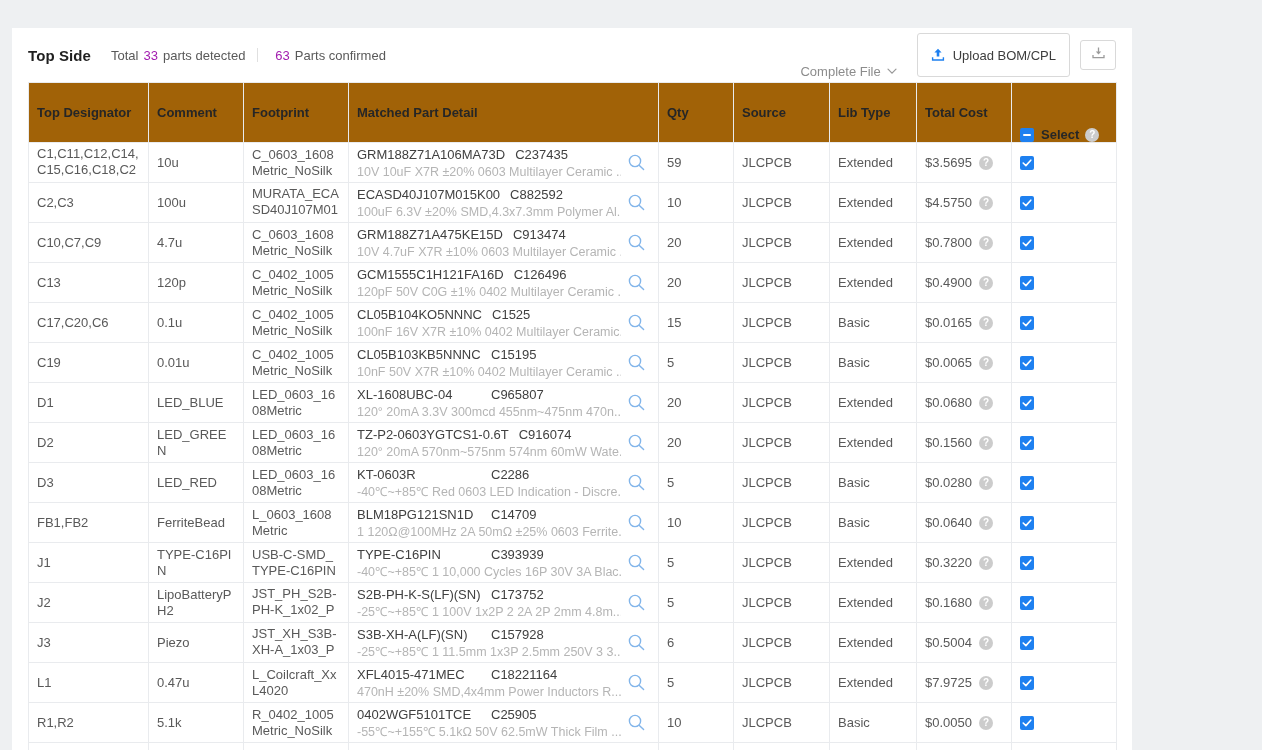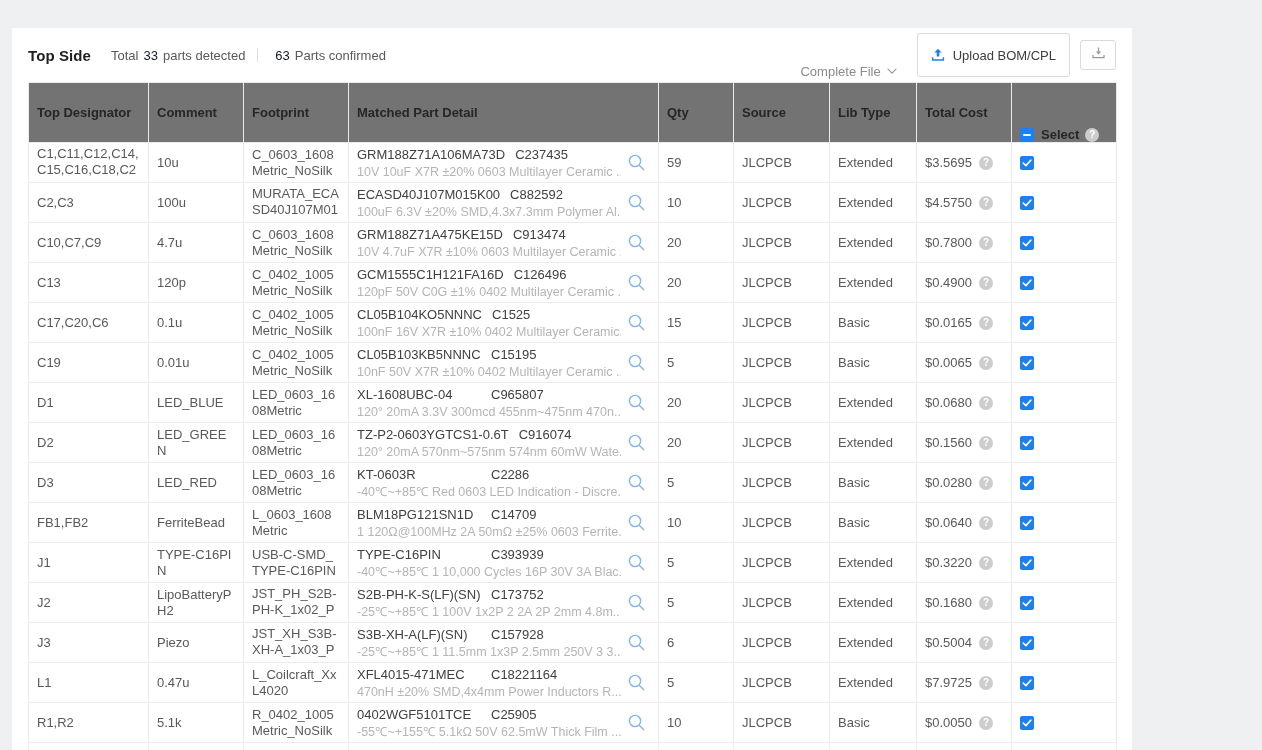--- a/index.html
+++ b/index.html
@@ -10,21 +10,21 @@
     -webkit-font-smoothing:antialiased;
   }
   .card{
     position:absolute;left:12px;top:28px;width:1120px;height:740px;
     background:#ffffff;overflow:hidden;
   }
   
   .card-header{height:54px;display:flex;align-items:center;padding:0 16px;}
   .page-title{font-size:15px;font-weight:bold;color:#1f1f1f;margin-right:20px;letter-spacing:.1px;}
   .stats{display:flex;align-items:center;font-size:13px;color:#595959;}
-  .stats .num{color:#0f172a;margin:0 5px;}
+  .stats .num{color:#a21caf;margin:0 5px;}
   .stats .lbl{color:#595959;}
   .stats .v-divider{width:1px;height:14px;background:#e0e0e0;margin:0 12px;}
   .flex-spacer{flex:1;}
   .dropdown{display:flex;align-items:center;font-size:13px;color:#8c8c8c;margin-right:20px;cursor:pointer;margin-top:32px;}
   .dropdown .chev{margin-left:6px;display:inline-flex;}
   .upload-btn{
     height:44px;border:1px solid #d9d9d9;border-radius:3px;background:#fff;
     display:flex;align-items:center;padding:0 13px;font-size:13px;color:#3d3d3d;cursor:pointer;
   }
   .upload-btn .ic{display:inline-flex;margin-right:8px;}
@@ -35,21 +35,21 @@
   
   table{border-collapse:collapse;table-layout:fixed;margin:0 16px;width:1088px;}
   td,th{box-sizing:border-box;}
   .group-row td{
     height:30px;font-size:14px;color:#333;text-align:center;font-weight:normal;
     border:none;
   }
   .group-left{background:#f7f8fa;}
   .group-right{background:#e3f0fc;}
   thead th{
-    height:32px;border:1px solid #e9ebee;background:#737373;
+    height:32px;border:1px solid #e9ebee;background:#a16207;
     font-size:13px;font-weight:bold;color:#262626;text-align:left;
     padding:0 8px;white-space:nowrap;overflow:hidden;
   }
   tbody td{
     height:40px;border:1px solid #e9ebee;background:#fff;
     font-size:13px;color:#595959;padding:0 8px;vertical-align:middle;
     overflow:hidden;
   }
   .wrap2{
     line-height:16px;max-height:33px;overflow:hidden;

